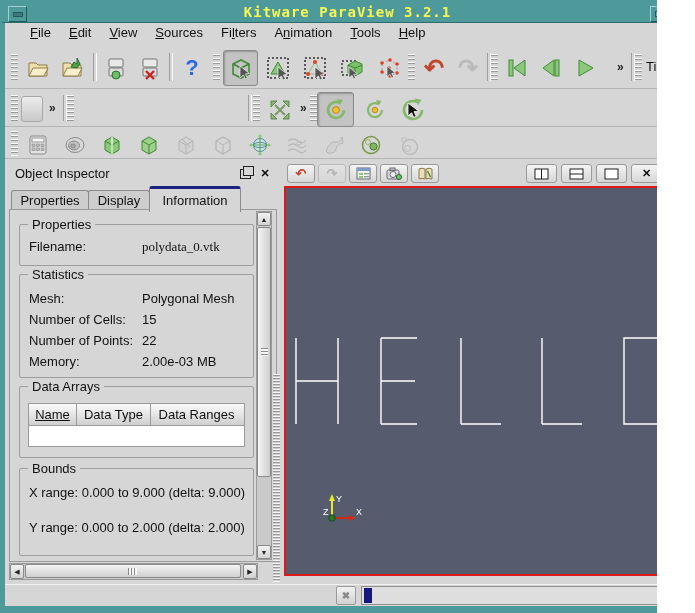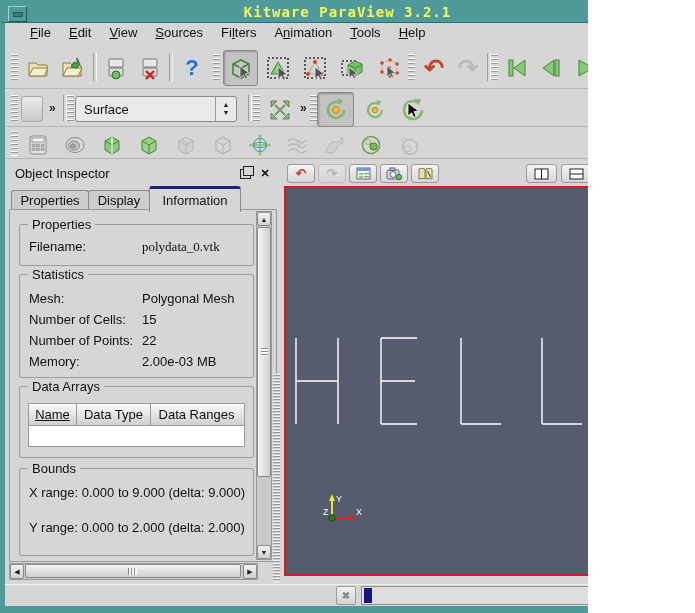--- a/index.html
+++ b/index.html
@@ -1,17 +1,17 @@
 <!DOCTYPE html>
 <html style="--titlebar: #4e9a9a; --title-text: #f8f850; --chrome: #d6d6d6; --view-bg: #565b6e; --view-border: #dd1a1a; --accent-navy: #1a2380; --progress-navy: #16167e;"><head>
 <meta charset="utf-8">
 <style>
   html,body{margin:0;padding:0;}
   body{width:695px;height:613px;font-family:"Liberation Sans",sans-serif;-webkit-font-smoothing:antialiased;}
-  #app{position:absolute;left:0;top:0;width:588px;height:613px;background:var(--titlebar);overflow:hidden;}
+  #app{position:absolute;left:0;top:0;width:657px;height:613px;background:var(--titlebar);overflow:hidden;}
   
   .titlebar{position:absolute;left:2px;top:2px;width:691px;height:20px;background:var(--titlebar);
     border-bottom:1px solid #2c6c6c;}
   .title-text{position:absolute;left:0;right:0;top:2px;text-align:center;color:var(--title-text);
     font-family:"DejaVu Sans Mono",monospace;font-weight:bold;font-size:14px;letter-spacing:1px;}
   .wbtn{position:absolute;background:var(--titlebar);border-top:1px solid #9fd3d3;border-left:1px solid #9fd3d3;
     border-right:1px solid #245959;border-bottom:1px solid #245959;}
   .wbtn-min{left:6px;top:4px;width:17px;height:14px;}
   .wbtn-min::after{content:"";position:absolute;left:4px;top:5px;width:8px;height:3px;background:#3a7a7a;border:1px solid #245959;}
   .wbtn-sm{left:648px;top:4px;width:15px;height:14px;}
@@ -240,27 +240,20 @@
       <span class="timelbl" style="left:641px;top:13px;">Time:</span>
       <span class="chev" style="left:672px;top:4px;">»</span>
     </div>
 
     <div class="tbrow tb2">
       <div class="grip" style="left:6px;top:5px;height:26px;"></div>
       <div class="tbtn" style="left:16px;top:6px;width:20px;height:24px;background:linear-gradient(#ececec,#c9c9c9);border:1px solid #a8a8a8;"></div>
       <span class="chev" style="left:44px;top:11px;">»</span>
       <div class="sep" style="left:58px;top:5px;height:26px;"></div>
       <div class="grip" style="left:62px;top:5px;height:26px;"></div>
-      <div class="combobox">
-        <span class="combo-text">Surface</span>
-        <span class="combo-spin">
-            <span>▲</span>
-            <span>▼</span>
-          </span>
-      </div>
       <div class="sep" style="left:243px;top:5px;height:26px;"></div>
       <div class="grip" style="left:248px;top:5px;height:26px;"></div>
       <div class="tbtn" style="left:258px;top:3px;width:32px;height:31px;">
         <svg width="24" height="24" viewBox="0 0 24 24">
             <path d="M7 7L17 17M17 7L7 17" stroke="#7a9a6a" stroke-width="2"></path>
             <path d="M3 3h6L3 9zM21 3v6l-6-6zM3 21v-6l6 6zM21 21h-6l6-6z" fill="#8cb87a" stroke="#4a7a3a" stroke-width=".8"></path>
           </svg>
       </div>
       <span class="chev" style="left:295px;top:11px;">»</span>
       <div class="grip" style="left:305px;top:5px;height:26px;"></div>

